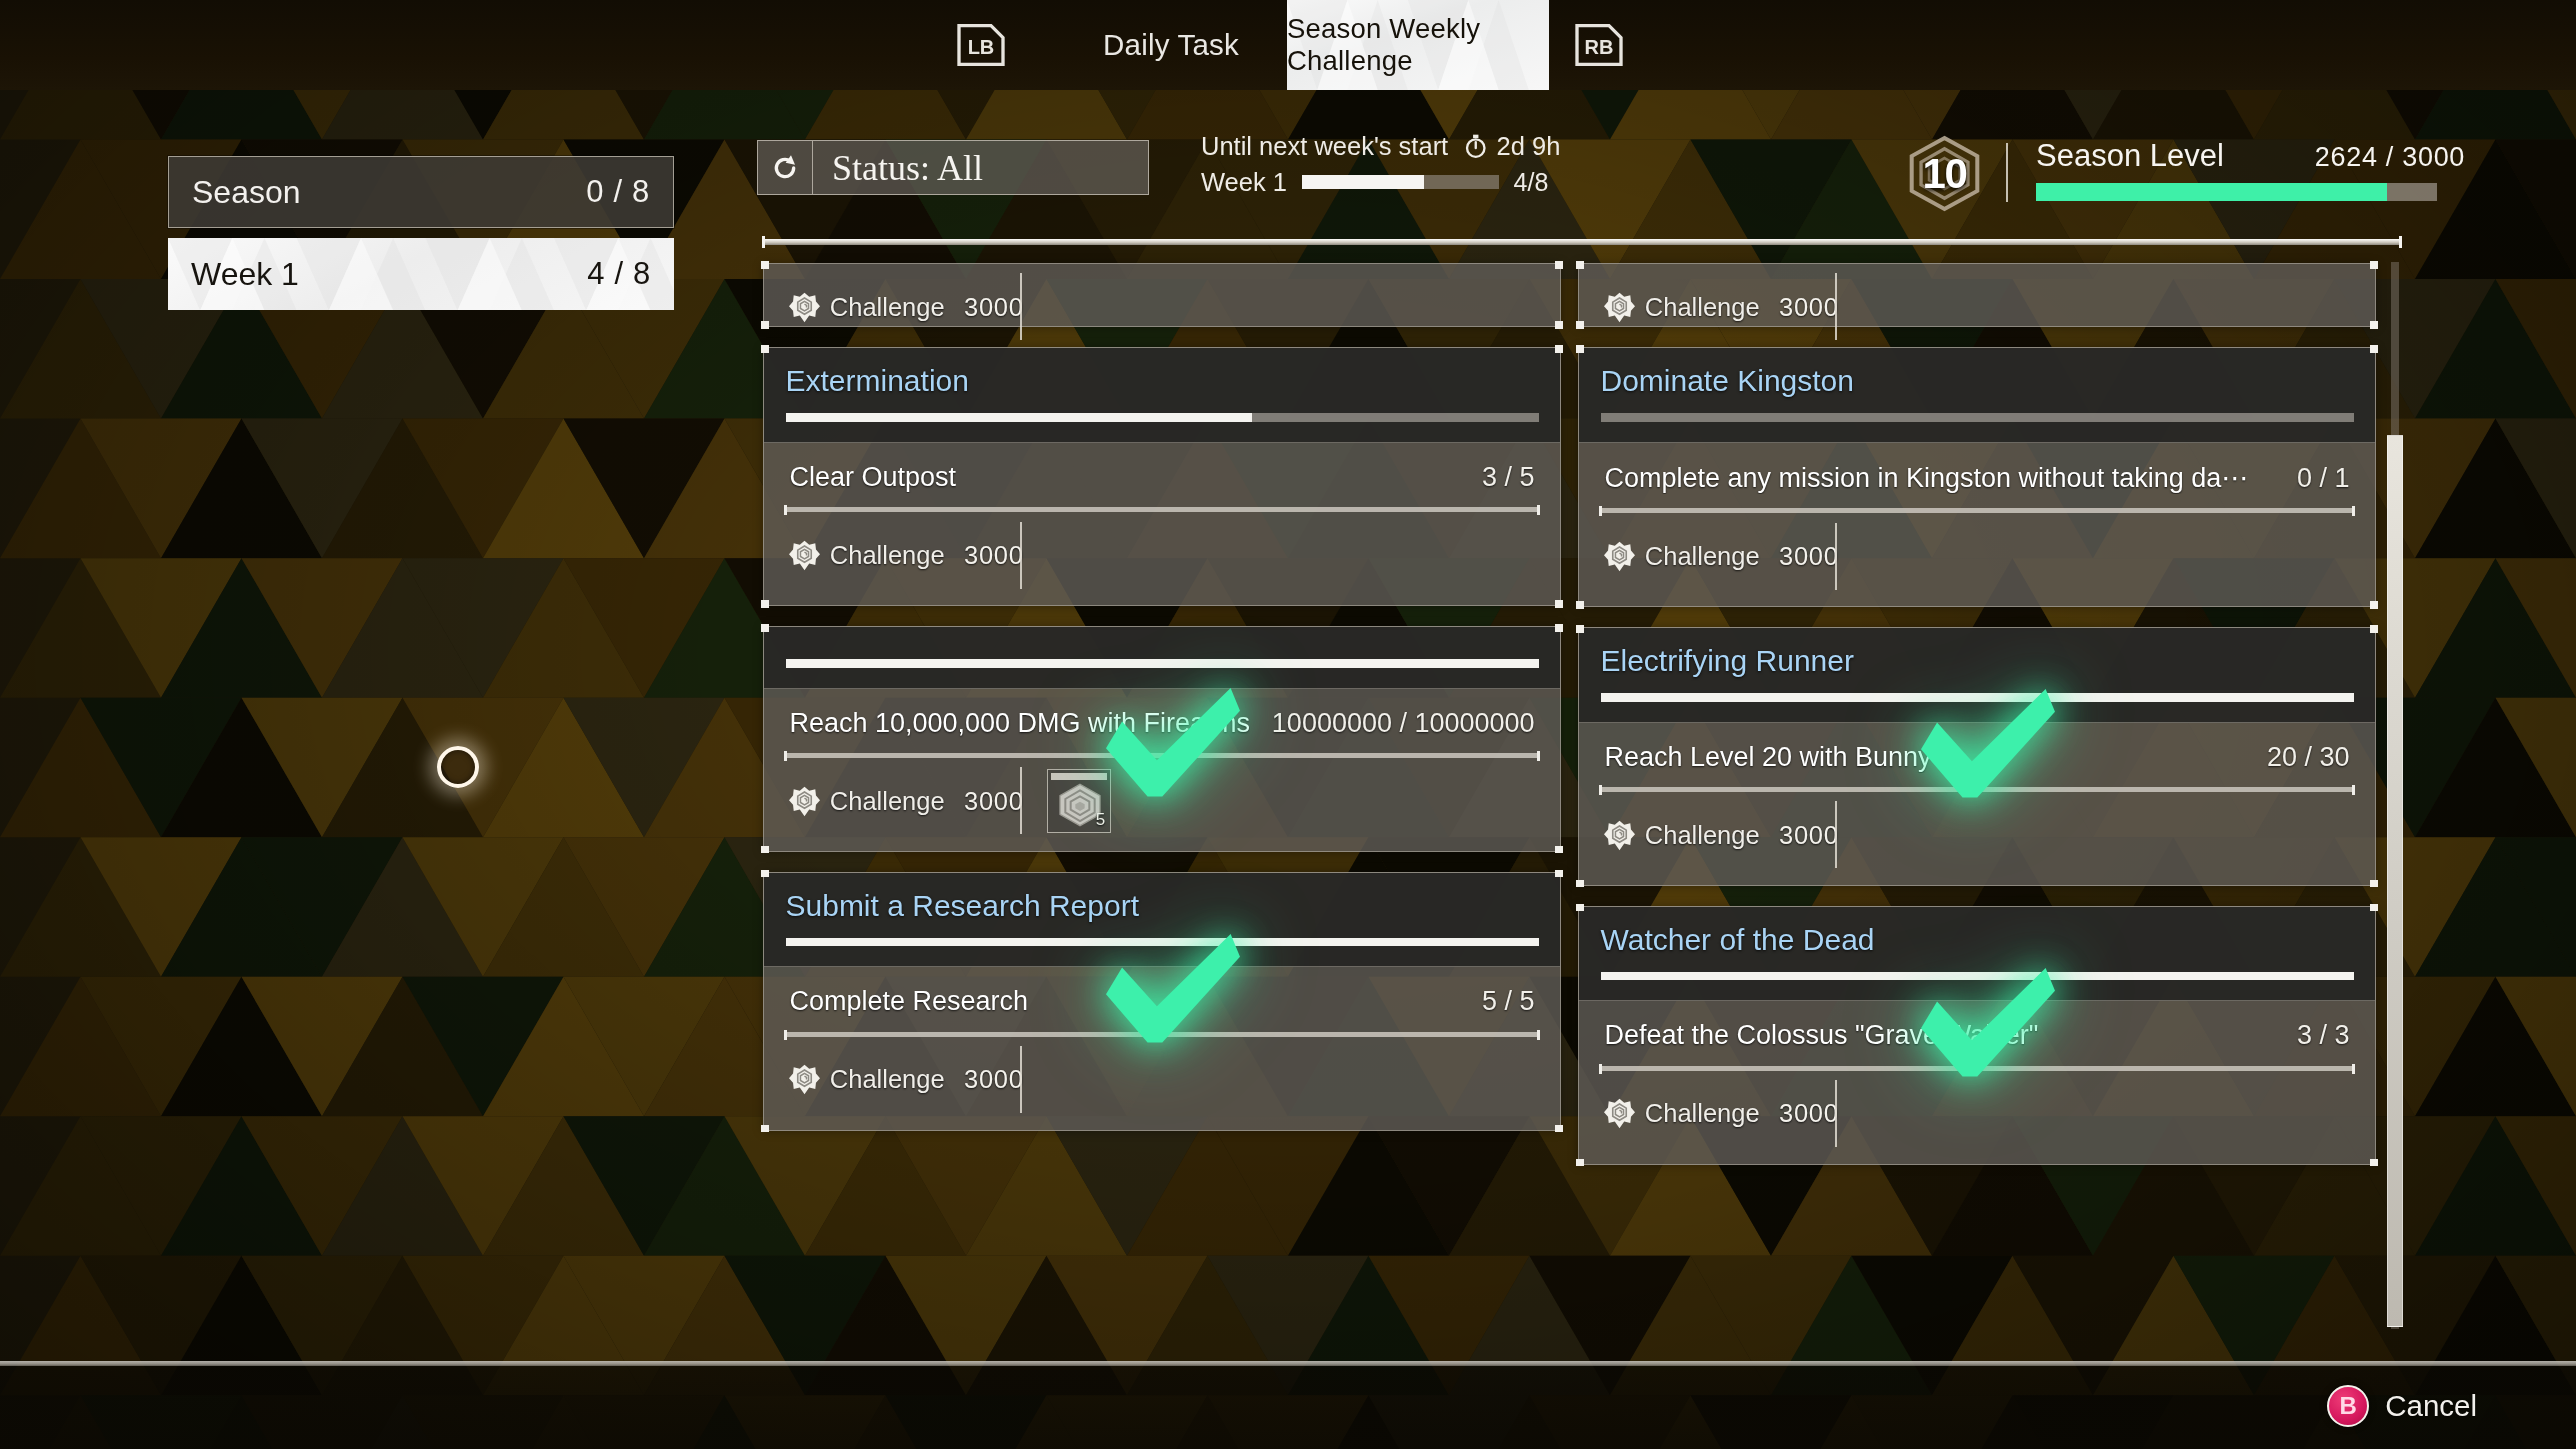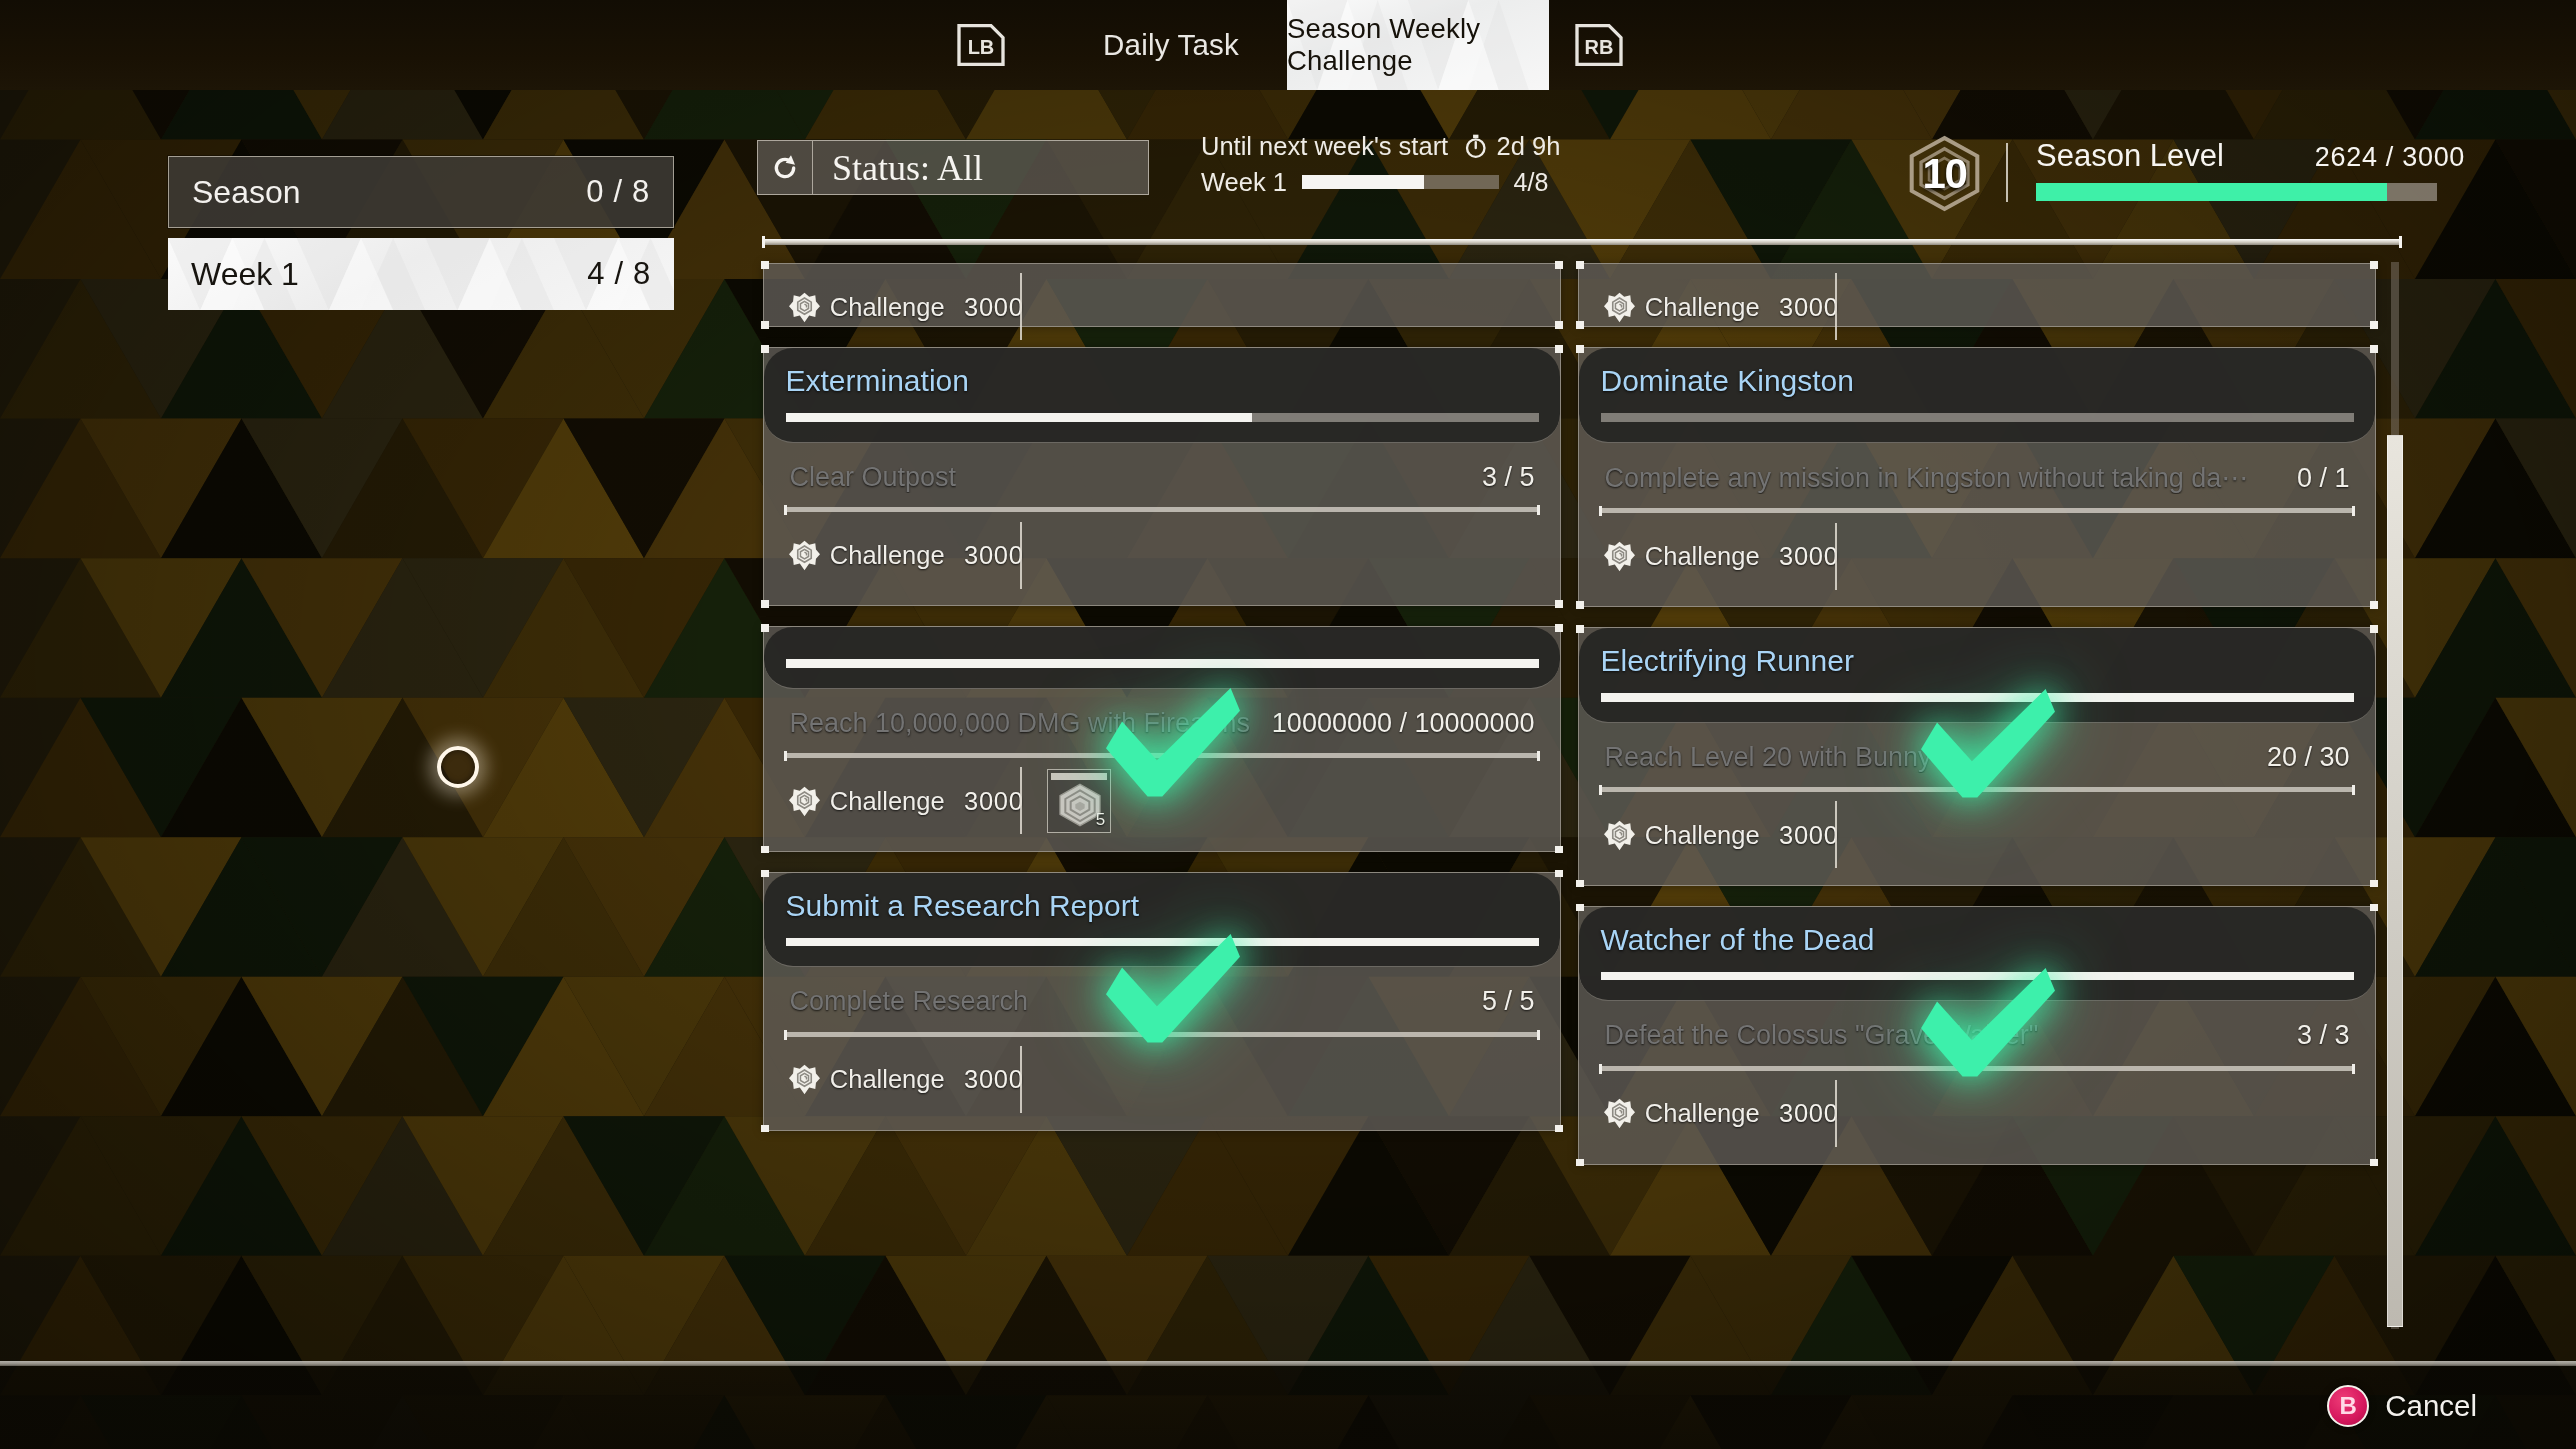--- a/index.html
+++ b/index.html
@@ -98,28 +98,28 @@
 
   .card{ position:relative; margin-bottom:20px;
     border:1.3px solid rgba(190,184,173,.55);
     background:rgba(96,93,88,.80);
     box-shadow:0 1.3px 9.4px rgba(0,0,0,.35);}
   .card .corner{ position:absolute; width:7.4px; height:7.4px; background:#f3f1ec; z-index:5;}
   .card .c-tl{ left:-2.7px; top:-2.7px;} .card .c-tr{ right:-2.7px; top:-2.7px;}
   .card .c-bl{ left:-2.7px; bottom:-2.7px;} .card .c-br{ right:-2.7px; bottom:-2.7px;}
 
   .card-head{ background:rgba(36,35,33,.90); padding:16px 21.5px 20px 21.5px;
-    border-bottom:1.3px solid rgba(190,184,173,.45); position:relative;border-radius:29px;}
+    border-bottom:1.3px solid rgba(190,184,173,.45); position:relative;}
   .card-title{ font-size:30px; color:#a9d4f5; text-shadow:0 1.3px 2.7px rgba(0,0,0,.8); line-height:1.1;}
   .headbar{ margin-top:16px; height:8.7px; width:100%; background:rgba(150,146,140,.8); position:relative;}
   .headbar .fill{ position:absolute; left:0; top:0; bottom:0; background:#f4f3ef; }
 
   .card-body{ padding:19px 20px 6.7px 20px; position:relative; }
   .obj-row{ display:flex; align-items:baseline; padding:0 5.4px; }
-  .obj-text{ font-size:27px; color:#737373; text-shadow:0 1.3px 2px rgba(0,0,0,.75);
+  .obj-text{ font-size:27px; color:#ffffff; text-shadow:0 1.3px 2px rgba(0,0,0,.75);
     white-space:nowrap; overflow:hidden; }
   .obj-val{ margin-left:auto; padding-left:17.4px; font-size:27px; color:#f2f0ea;
     text-shadow:0 1.3px 2px rgba(0,0,0,.75); white-space:nowrap; }
   .objbar{ margin-top:14.8px; height:4.7px; width:100%; background:rgba(205,200,191,.85); position:relative;}
   .objbar::before,.objbar::after{ content:""; position:absolute; top:-2.7px; width:3.4px; height:10px;
     background:#f0eee9;}
   .objbar::before{ left:0;} .objbar::after{ right:0;}
 
   .reward-row{ display:flex; align-items:center; height:86px; padding:0 5.4px; position:relative;}
   .rw-icon{ width:31px; height:31px; margin-right:9.4px; }

